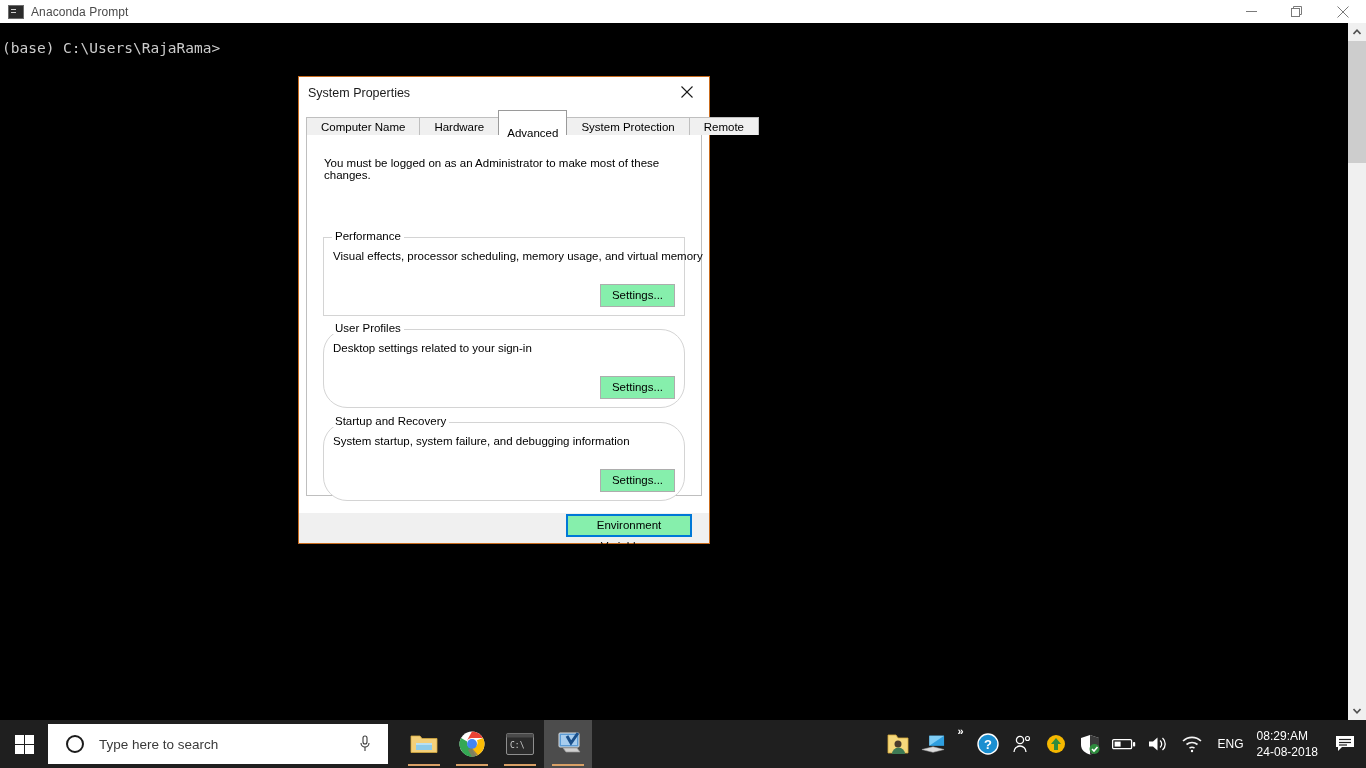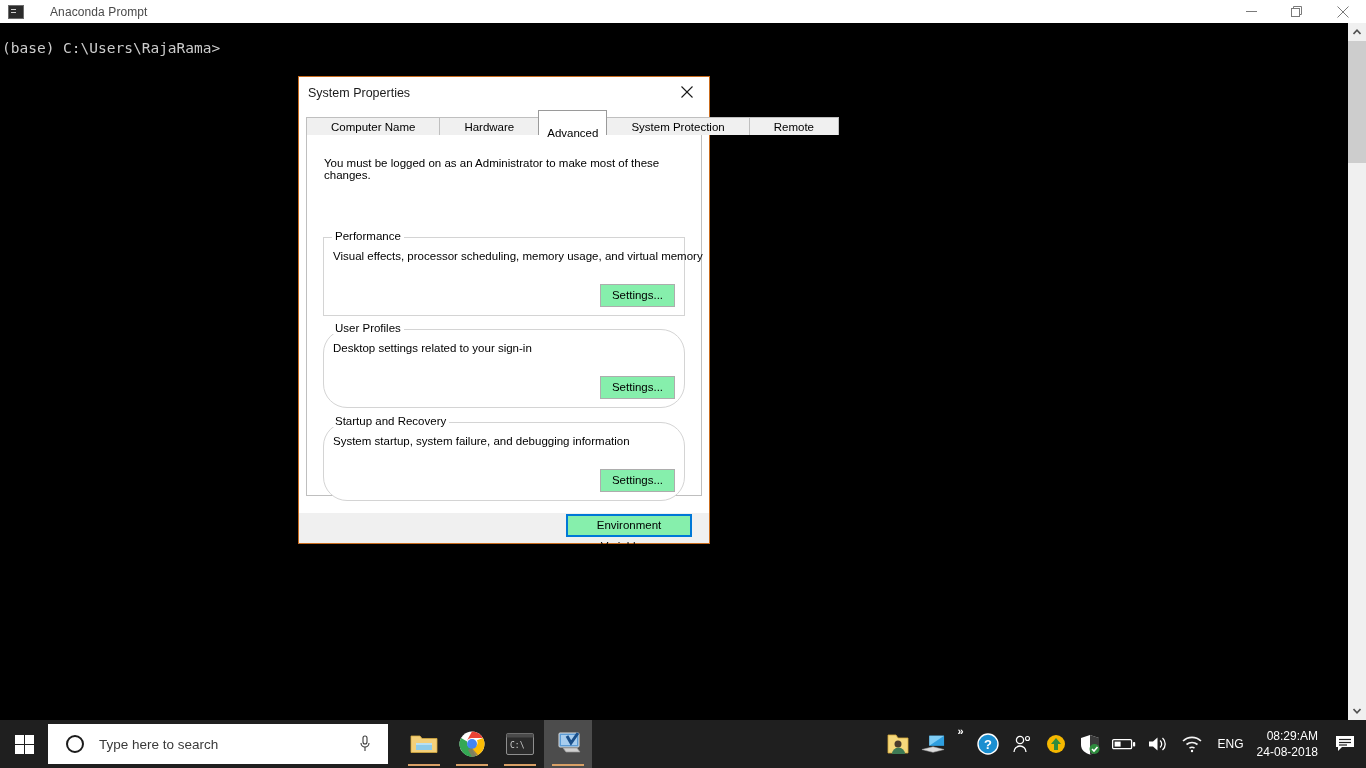--- a/index.html
+++ b/index.html
@@ -21,21 +21,20 @@
     background: #000000;
   }
   #console-titlebar {
     position: absolute;
     left: 0; top: 0;
     width: 1366px;
     height: 23px;
     background: #ffffff;
     display: flex;
     align-items: center;
-    gap: 19px;
   }
   #console-icon {
     width: 16px; height: 14px;
     margin-left: 8px; margin-right: 7px;
     background: #2b2b2b;
     border: 1px solid #6c6c6c;
     position: relative;
     box-sizing: border-box;
   }
   #console-icon::after {
@@ -152,21 +151,21 @@
     position: absolute;
     left: 7px; top: 5px;
     height: 22px;
     display: flex;
     align-items: flex-end;
     z-index: 3;
   }
   .tab {
     height: 18px;
     line-height: 18px;
-    padding: 0 24px;
+    padding: 0 14px;
     font-size: 11.5px;
     color: #000000;
     background: #f0f0f0;
     border: 1px solid #bfbfbf;
     border-bottom: none;
     box-sizing: border-box;
     margin-right: -1px;
     white-space: nowrap;
   }
   .tab.selected {
@@ -368,21 +367,21 @@
   #tray-lang {
     color: #ffffff;
     font-size: 12px;
     margin: 0 9px;
     height: 39px;
     display: flex; align-items: center;
   }
   #tray-clock {
     color: #ffffff;
     font-size: 12px;
-    text-align: right;
+    text-align: left;
     line-height: 16px;
     height: 48px;
     display: flex;
     flex-direction: column;
     justify-content: center;
     margin-left: 4px;
     margin-right: 12px;
   }
   #tray-action-center {
     width: 30px; height: 48px;

